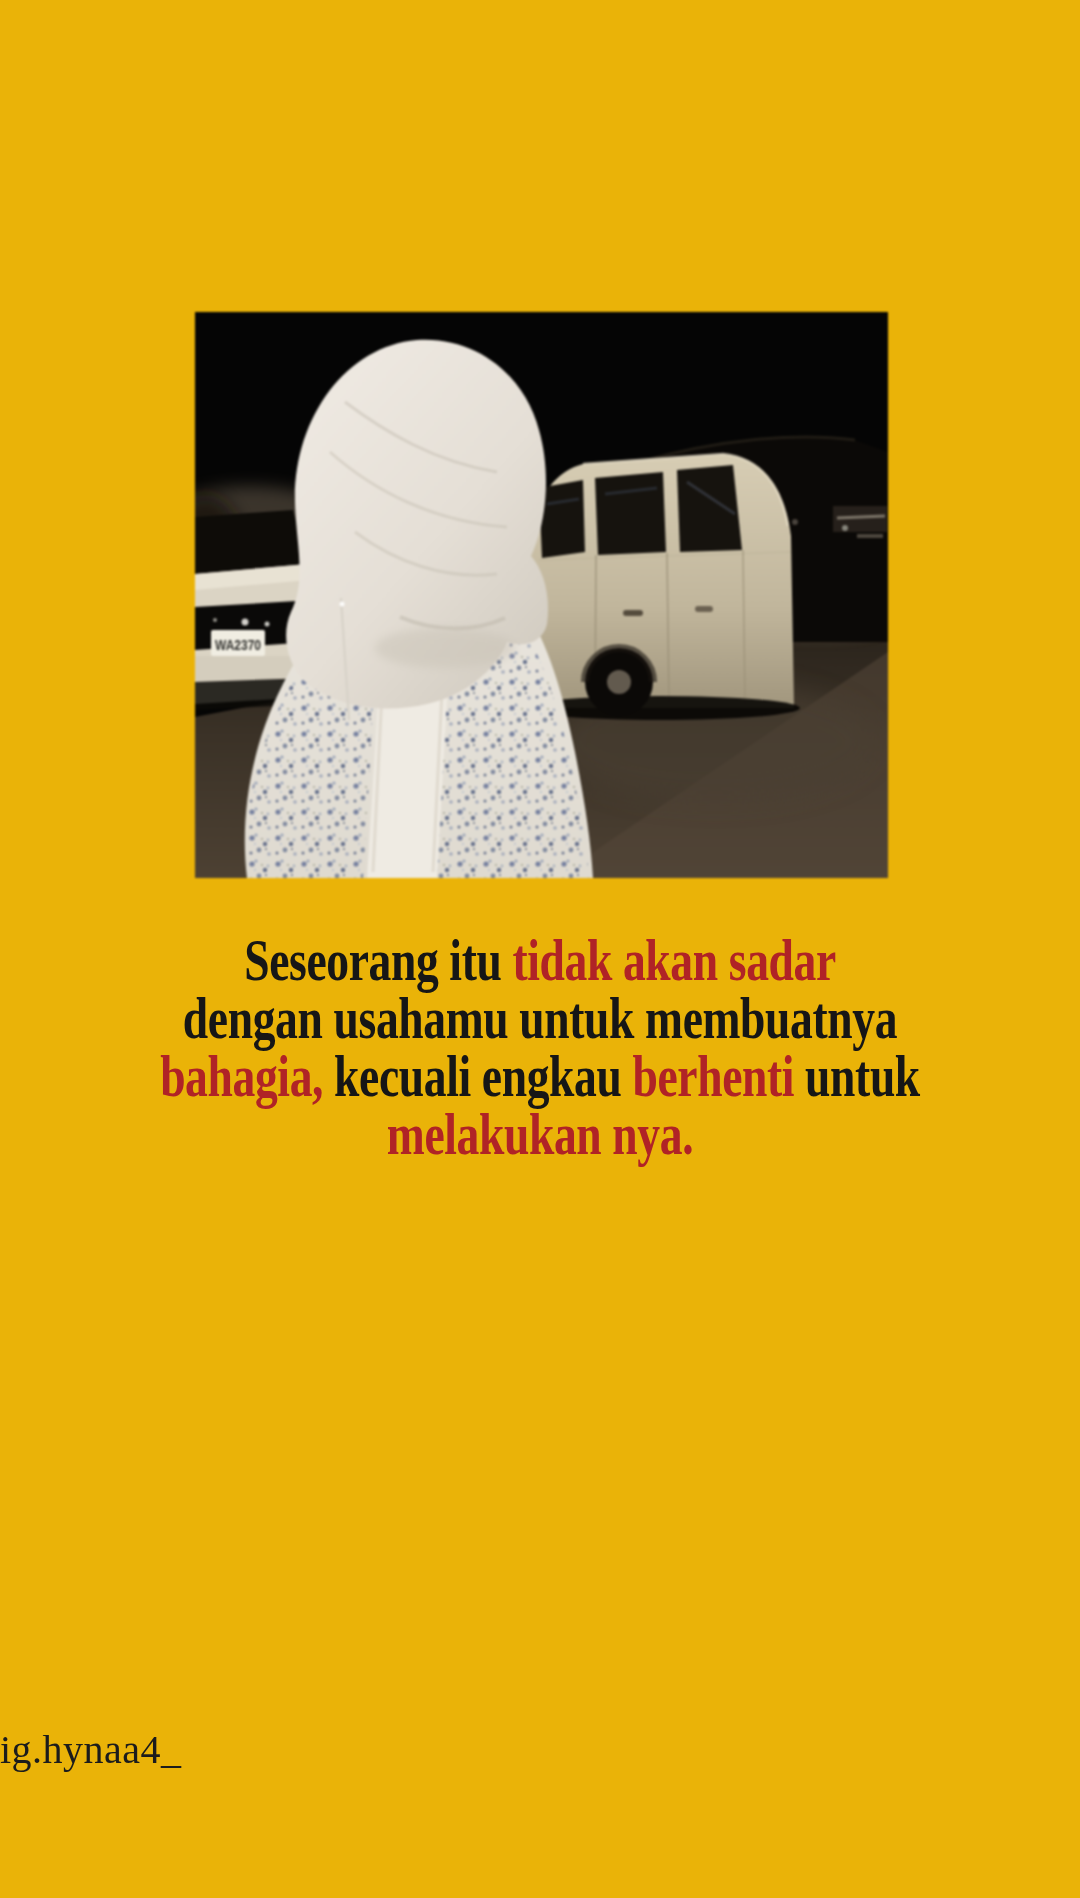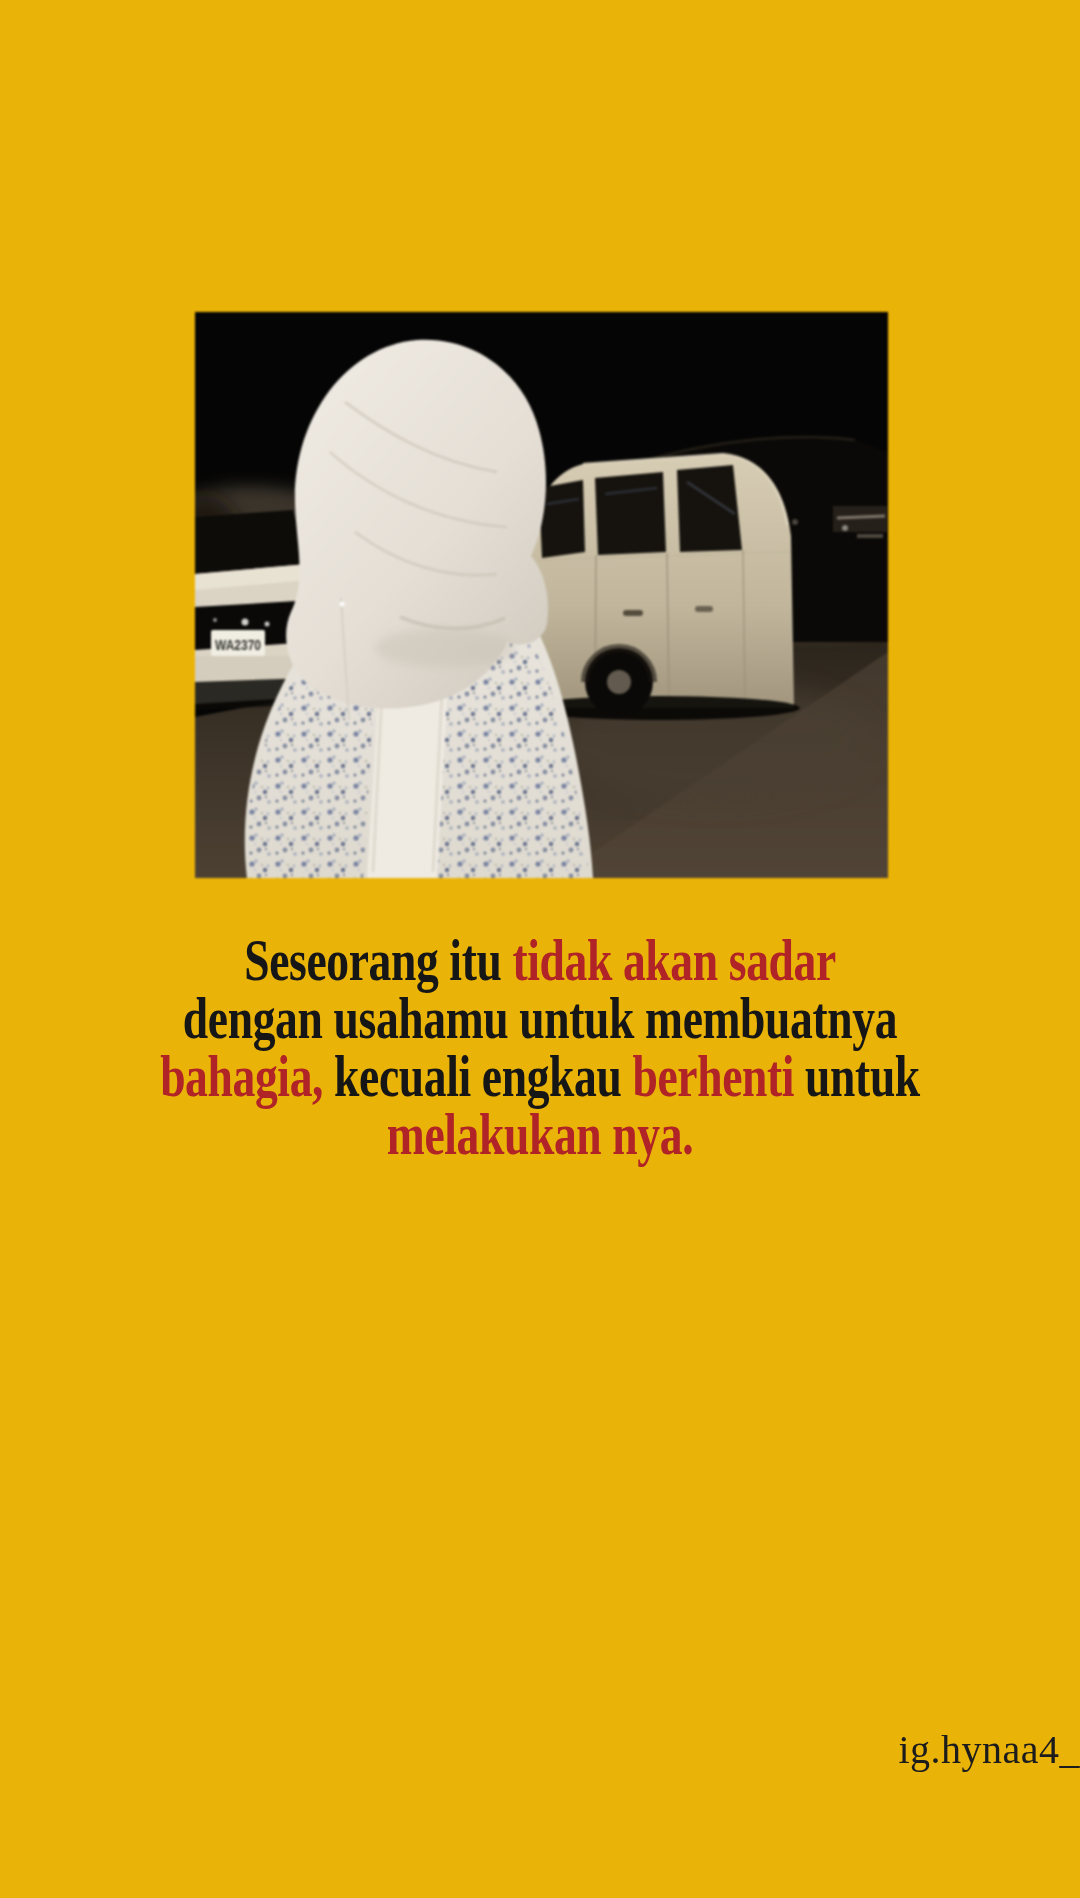--- a/index.html
+++ b/index.html
@@ -17,21 +17,21 @@
     position:absolute;left:0;top:931px;width:1080px;
     transform:scaleX(0.76);transform-origin:540px 0;
     font-weight:700;font-size:60px;line-height:58px;text-align:center;
     letter-spacing:-0.5px;
   }
   .qline{white-space:nowrap;}
   .blk{color:var(--ink,#161616);}
   .red{color:var(--accent,#b02326);}
   
   .watermark{
-    position:absolute;left:0;top:1726px;width:1080px;text-align:right;
+    position:absolute;left:0;top:1726px;width:1080px;text-align:left;
     font-size:40px;color:#1c1c1c;letter-spacing:.5px;font-weight:400;
   }
   .plate-text{font-family:"Liberation Sans", sans-serif;font-weight:bold;}
 </style>
 </head>
 <body>
 
 <div class="page">
 
   <div class="photo">

